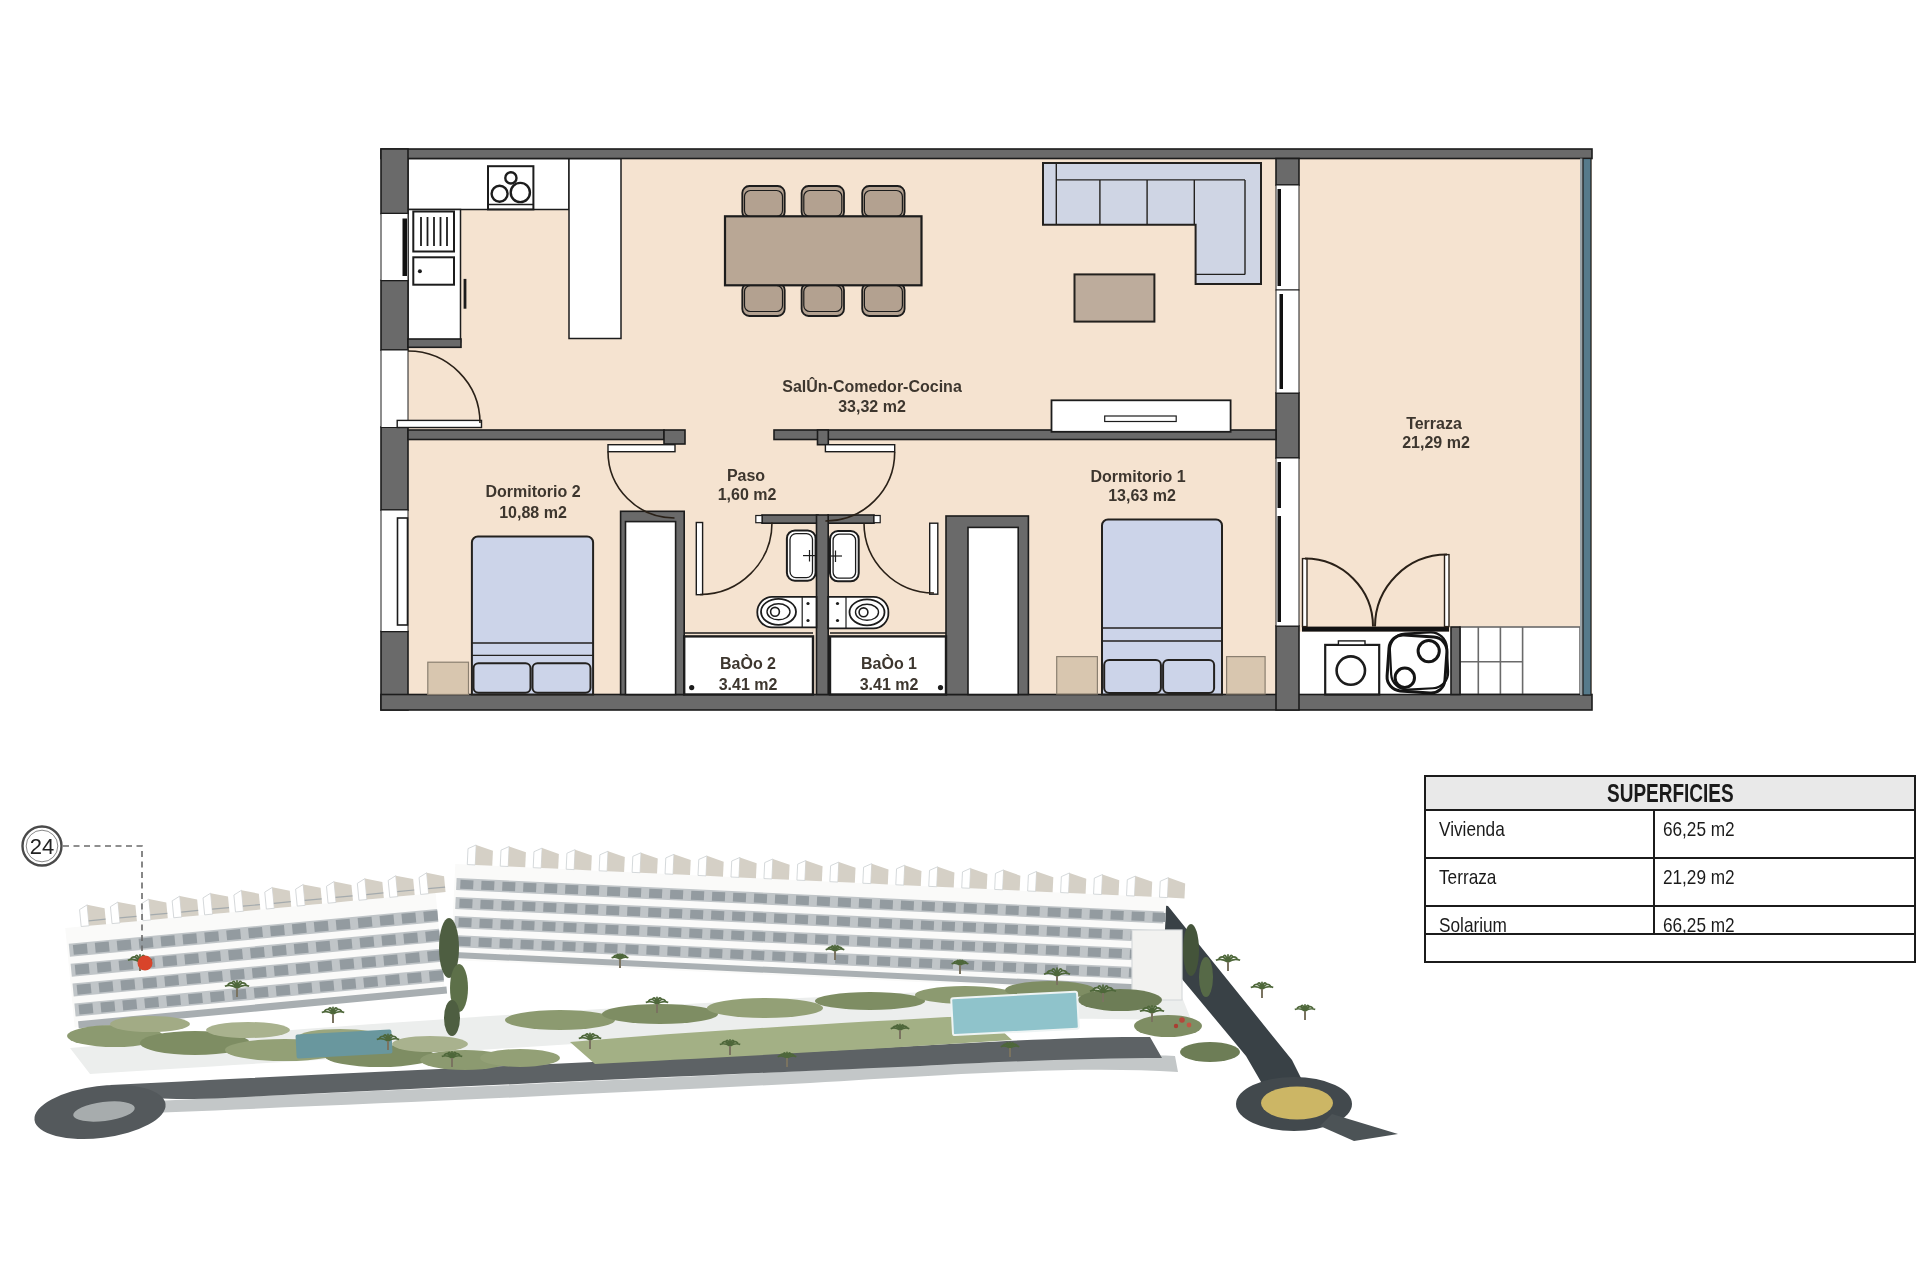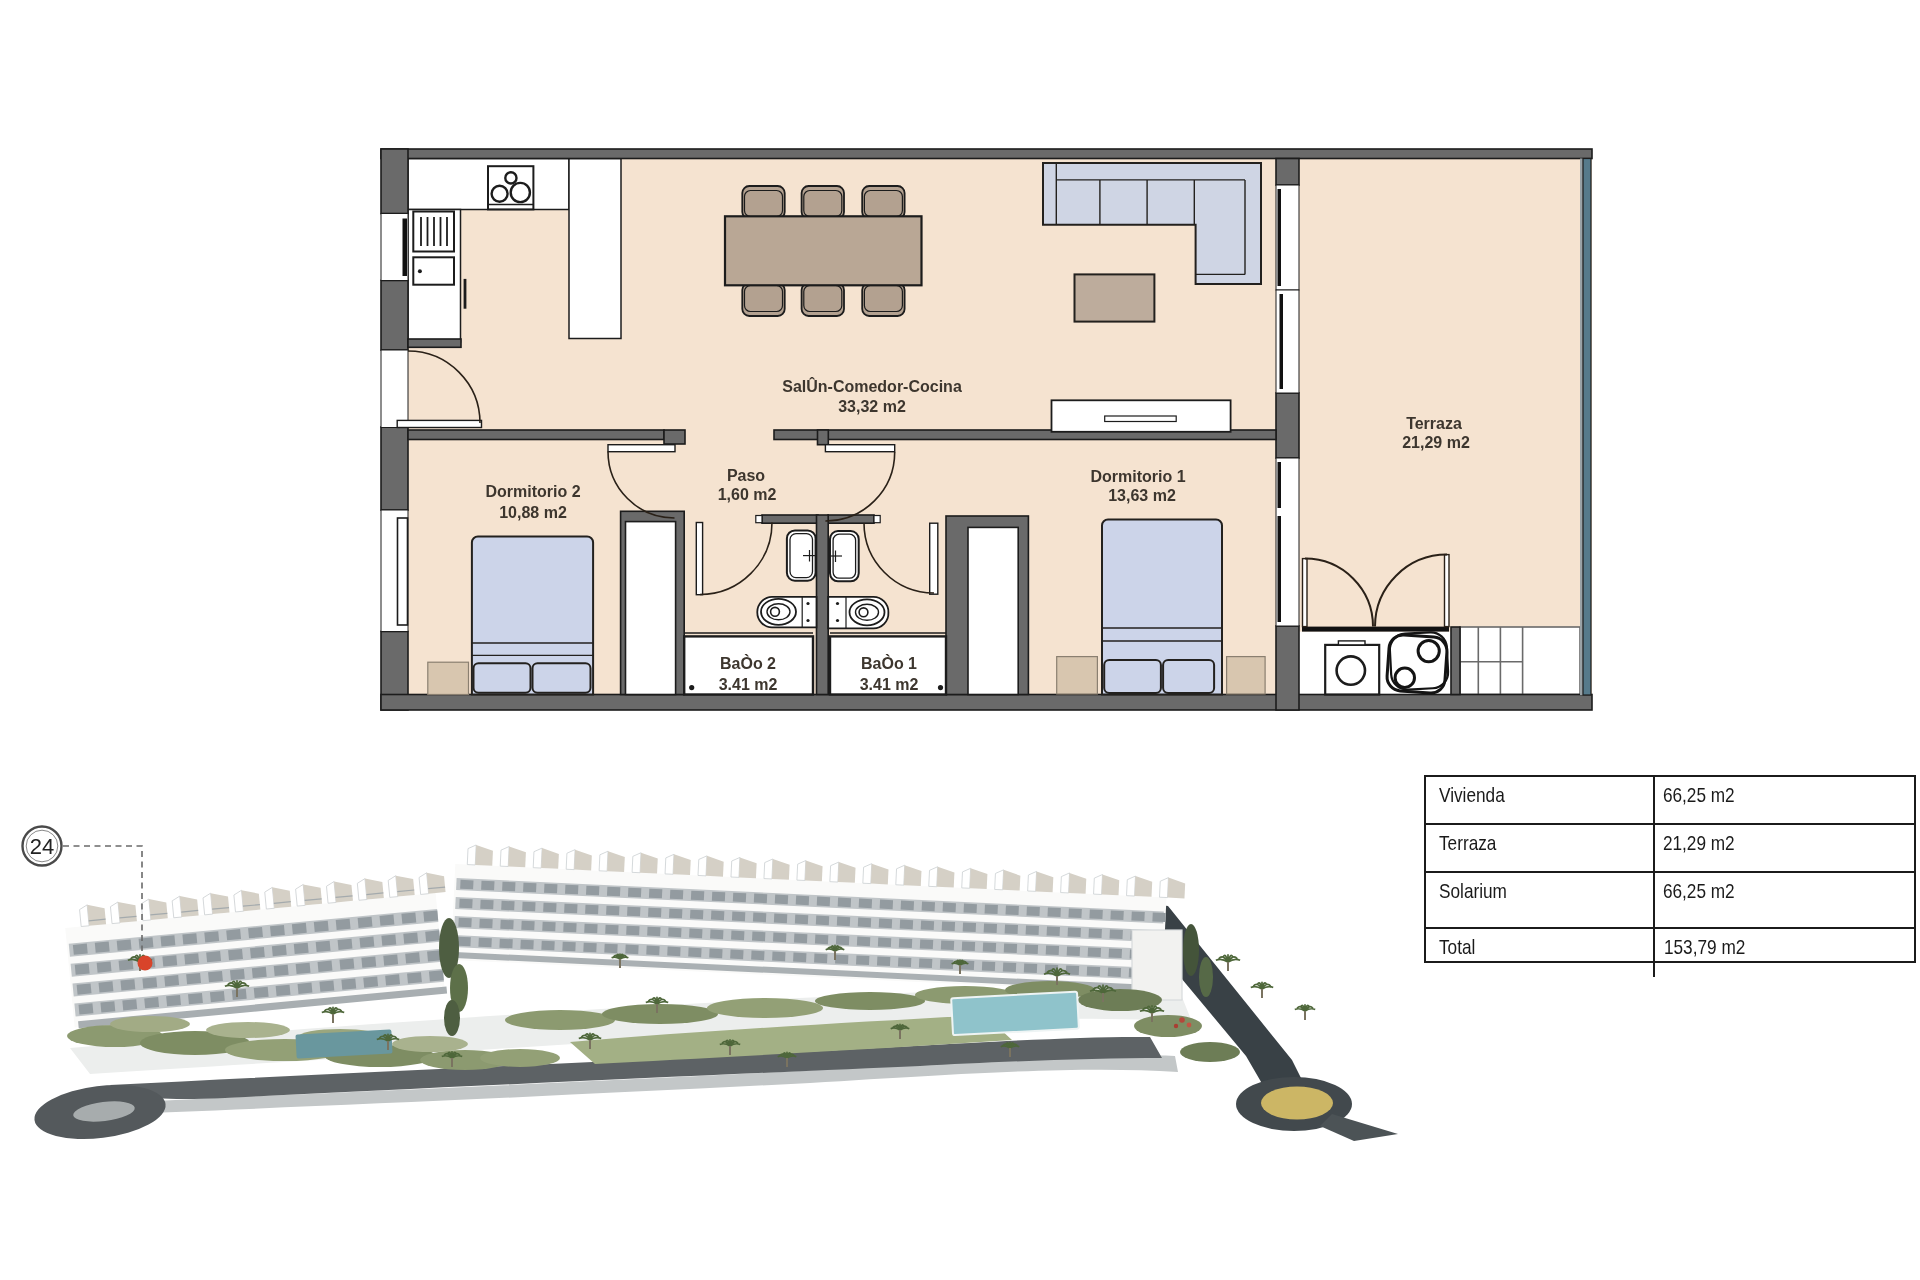--- a/index.html
+++ b/index.html
@@ -2,21 +2,21 @@
 <html><head>
 <meta charset="utf-8">
 <style>
   html,body{margin:0;padding:0;background:#ffffff;width:1920px;height:1280px;overflow:hidden;}
   *{box-sizing:border-box;}
   .lab{font-family:"Liberation Sans",sans-serif;font-weight:bold;fill:#3d362e;}
   #suptable{position:absolute;left:1424px;top:775px;width:492px;height:188px;border:2px solid #1b1b1b;font-family:"Liberation Sans",sans-serif;color:#1a1a1a;background:#fff;}
   #suptable .hd{height:34px;background:#e9e9e9;border-bottom:2px solid #1b1b1b;text-align:center;font-weight:bold;font-size:25px;line-height:33px;}
   #suptable .hd span{display:inline-block;transform:scaleX(0.76);transform-origin:center;}
   #suptable .row{height:48px;border-bottom:2px solid #1b1b1b;position:relative;}
-  #suptable .row.r3{height:56px;}
+  #suptable .row.r3{height:28px;}
   #suptable .row.last{border-bottom:none;}
   #suptable .rl{position:absolute;left:13px;top:0;font-size:21px;line-height:36px;transform:scaleX(0.82);transform-origin:left center;}
   #suptable .rv{position:absolute;left:227px;right:0;top:0;bottom:0;border-left:2px solid #1b1b1b;text-align:left;font-size:21px;line-height:36px;}
   #suptable .rv span{display:inline-block;transform:scaleX(0.82);transform-origin:center;}
 </style>
 </head>
 <body>
 <svg width="1920" height="1280" viewBox="0 0 1920 1280" font-family="Liberation Sans, sans-serif">
 
 <rect x="0" y="0" width="1920" height="1280" fill="#ffffff"></rect>
@@ -737,34 +737,31 @@
 <circle cx="42" cy="846" r="15.8" fill="none" stroke="#8a8a8a" stroke-width="1"></circle>
 <text x="42" y="854" font-size="22" text-anchor="middle" fill="#222222" font-family="Liberation Sans, sans-serif">24</text>
 
 <circle cx="145" cy="963" r="7.5" fill="#d8442a"></circle>
 </g>
 
 </svg>
 
 <div id="suptable">
 
+<div class="hd"><span>SUPERFICIES</span></div>
 
 <div class="row">
       <span class="rl">Vivienda</span>
       <div class="rv"><span>66,25&nbsp;m2</span></div>
     </div>
 
 <div class="row">
       <span class="rl">Terraza</span>
       <div class="rv"><span>21,29&nbsp;m2</span></div>
     </div>
 
 <div class="row r3">
       <span class="rl">Solarium</span>
       <div class="rv"><span>66,25&nbsp;m2</span></div>
     </div>
 
-<div class="row last">
-      <span class="rl">Total</span>
-      <div class="rv"><span>153,79&nbsp;m2</span></div>
-    </div>
 </div>
 
 
 </body></html>

